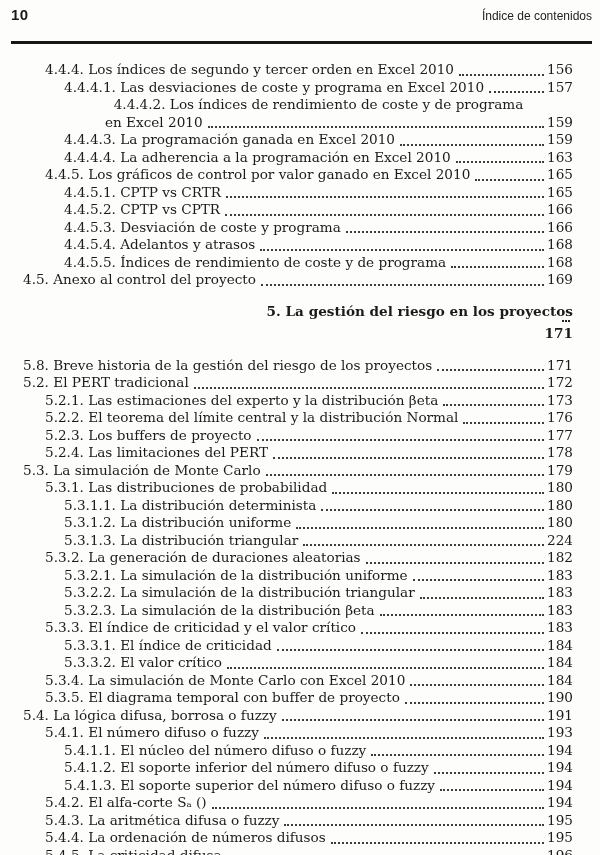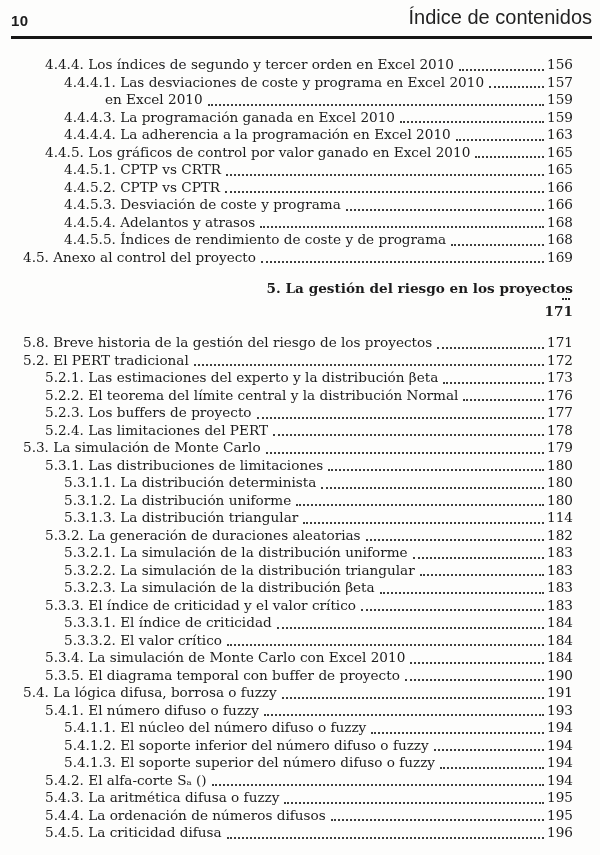--- a/index.html
+++ b/index.html
@@ -15,31 +15,31 @@
     color: #1b1b1b;
     overflow: hidden;
     box-sizing: border-box;
   }
   
   .running-header {
     display: flex;
     justify-content: space-between;
     align-items: flex-end;
     margin: 6px 8px 0 11px;
-    padding-bottom: 7px;
+    padding-bottom: 18px;
     border-bottom: 3px solid #161616;
     font-family: "Liberation Sans", sans-serif;
   }
   .running-header .folio {
     font-size: 15px;
     font-weight: bold;
     letter-spacing: 0.5px;
   }
   .running-header .rh-title {
-    font-size: 20px;
+    font-size: 12px;
     font-weight: normal;
     color: #222;
   }
   
   .toc {
     margin: 17px 27px 0 23px;
     font-family: "DejaVu Serif", "Liberation Serif", serif;
     font-size: 13.6px;
     line-height: 17.5px;
   }
@@ -91,20 +91,24 @@
       <div class="row lvl1">
       <span class="entry-text">4.4.4. Los índices de segundo y tercer orden en Excel 2010</span>
       <span class="leader"></span>
       <span class="pageno">156</span>
     </div>
       <div class="row lvl2">
       <span class="entry-text">4.4.4.1. Las desviaciones de coste y programa en Excel 2010</span>
       <span class="leader"></span>
       <span class="pageno">157</span>
     </div>
+      <div class="row lvl2 nopage">
+      <span class="entry-text">4.4.4.2. Los índices de rendimiento de coste y de programa</span>
+
+    </div>
       <div class="row lvl3">
       <span class="entry-text">en Excel 2010</span>
       <span class="leader"></span>
       <span class="pageno">159</span>
     </div>
       <div class="row lvl2">
       <span class="entry-text">4.4.4.3. La programación ganada en Excel 2010</span>
       <span class="leader"></span>
       <span class="pageno">159</span>
     </div>
@@ -182,38 +186,38 @@
       <span class="entry-text">5.2.4. Las limitaciones del PERT</span>
       <span class="leader"></span>
       <span class="pageno">178</span>
     </div>
       <div class="row lvl0">
       <span class="entry-text">5.3. La simulación de Monte Carlo</span>
       <span class="leader"></span>
       <span class="pageno">179</span>
     </div>
       <div class="row lvl1">
-      <span class="entry-text">5.3.1. Las distribuciones de limitaciones</span>
+      <span class="entry-text">5.3.1. Las distribuciones de probabilidad</span>
       <span class="leader"></span>
       <span class="pageno">180</span>
     </div>
       <div class="row lvl2">
       <span class="entry-text">5.3.1.1. La distribución determinista</span>
       <span class="leader"></span>
       <span class="pageno">180</span>
     </div>
       <div class="row lvl2">
       <span class="entry-text">5.3.1.2. La distribución uniforme</span>
       <span class="leader"></span>
       <span class="pageno">180</span>
     </div>
       <div class="row lvl2">
       <span class="entry-text">5.3.1.3. La distribución triangular</span>
       <span class="leader"></span>
-      <span class="pageno">114</span>
+      <span class="pageno">224</span>
     </div>
       <div class="row lvl1">
       <span class="entry-text">5.3.2. La generación de duraciones aleatorias</span>
       <span class="leader"></span>
       <span class="pageno">182</span>
     </div>
       <div class="row lvl2">
       <span class="entry-text">5.3.2.1. La simulación de la distribución uniforme</span>
       <span class="leader"></span>
       <span class="pageno">183</span>

